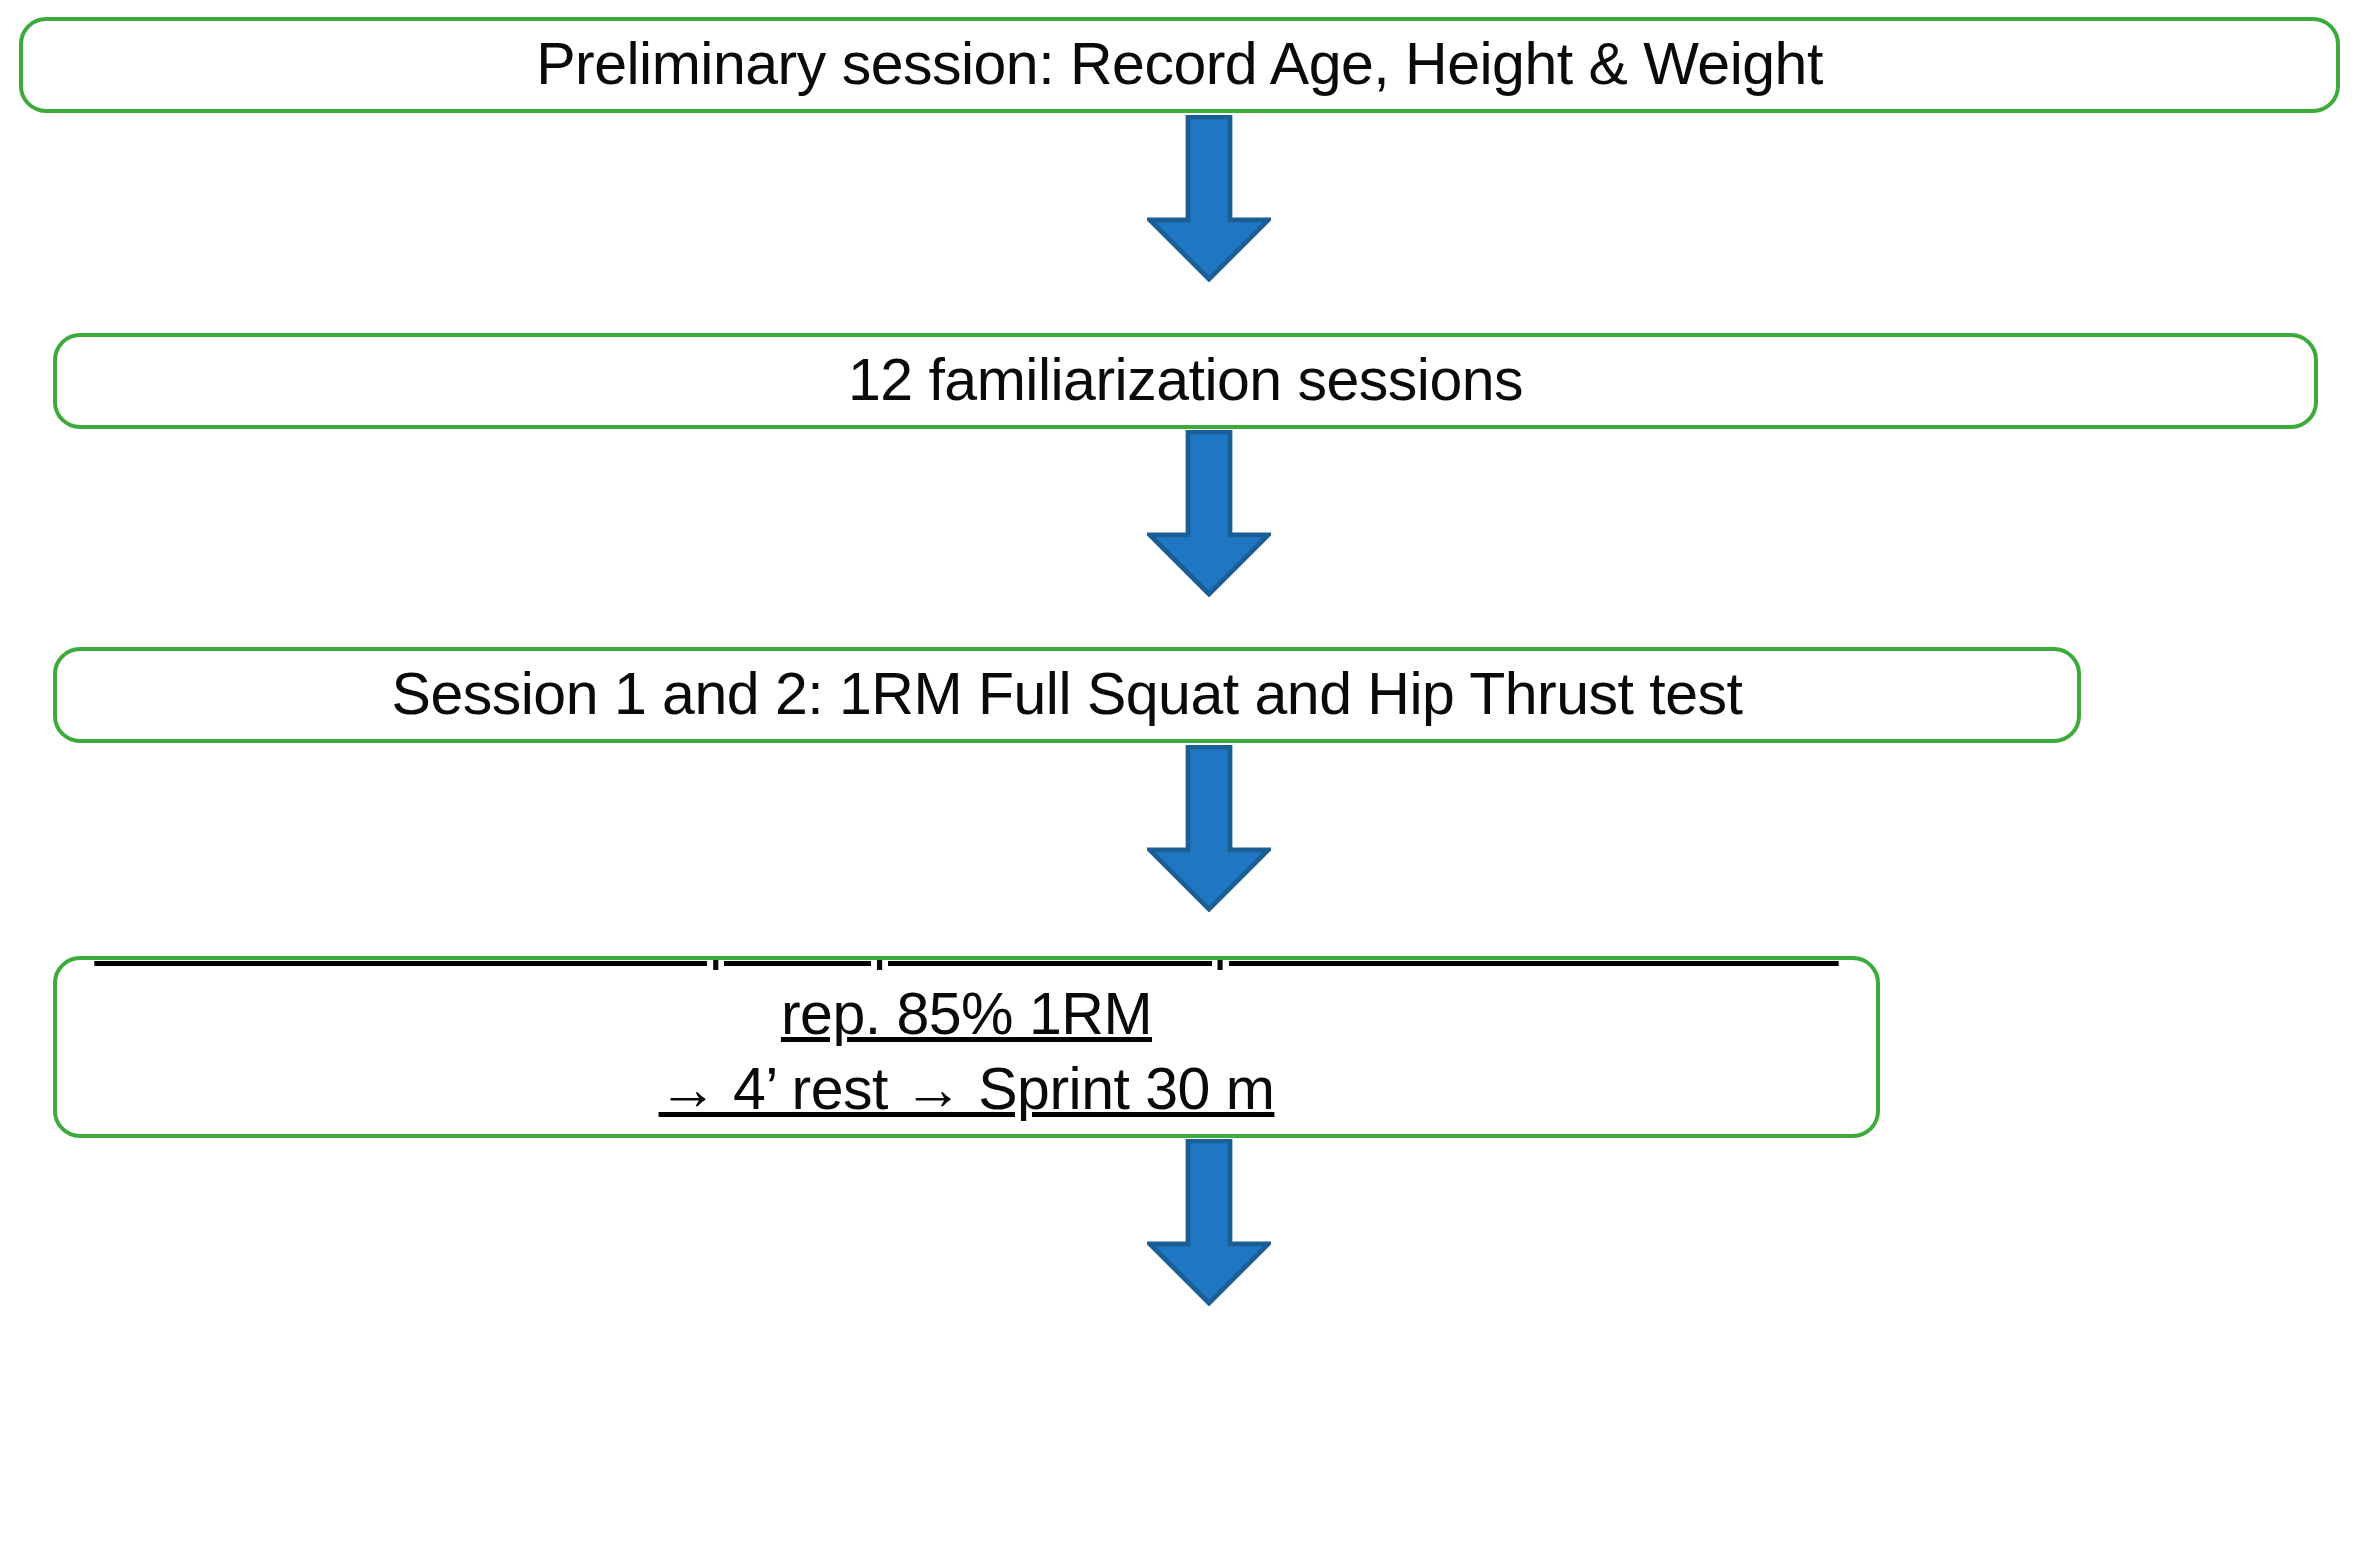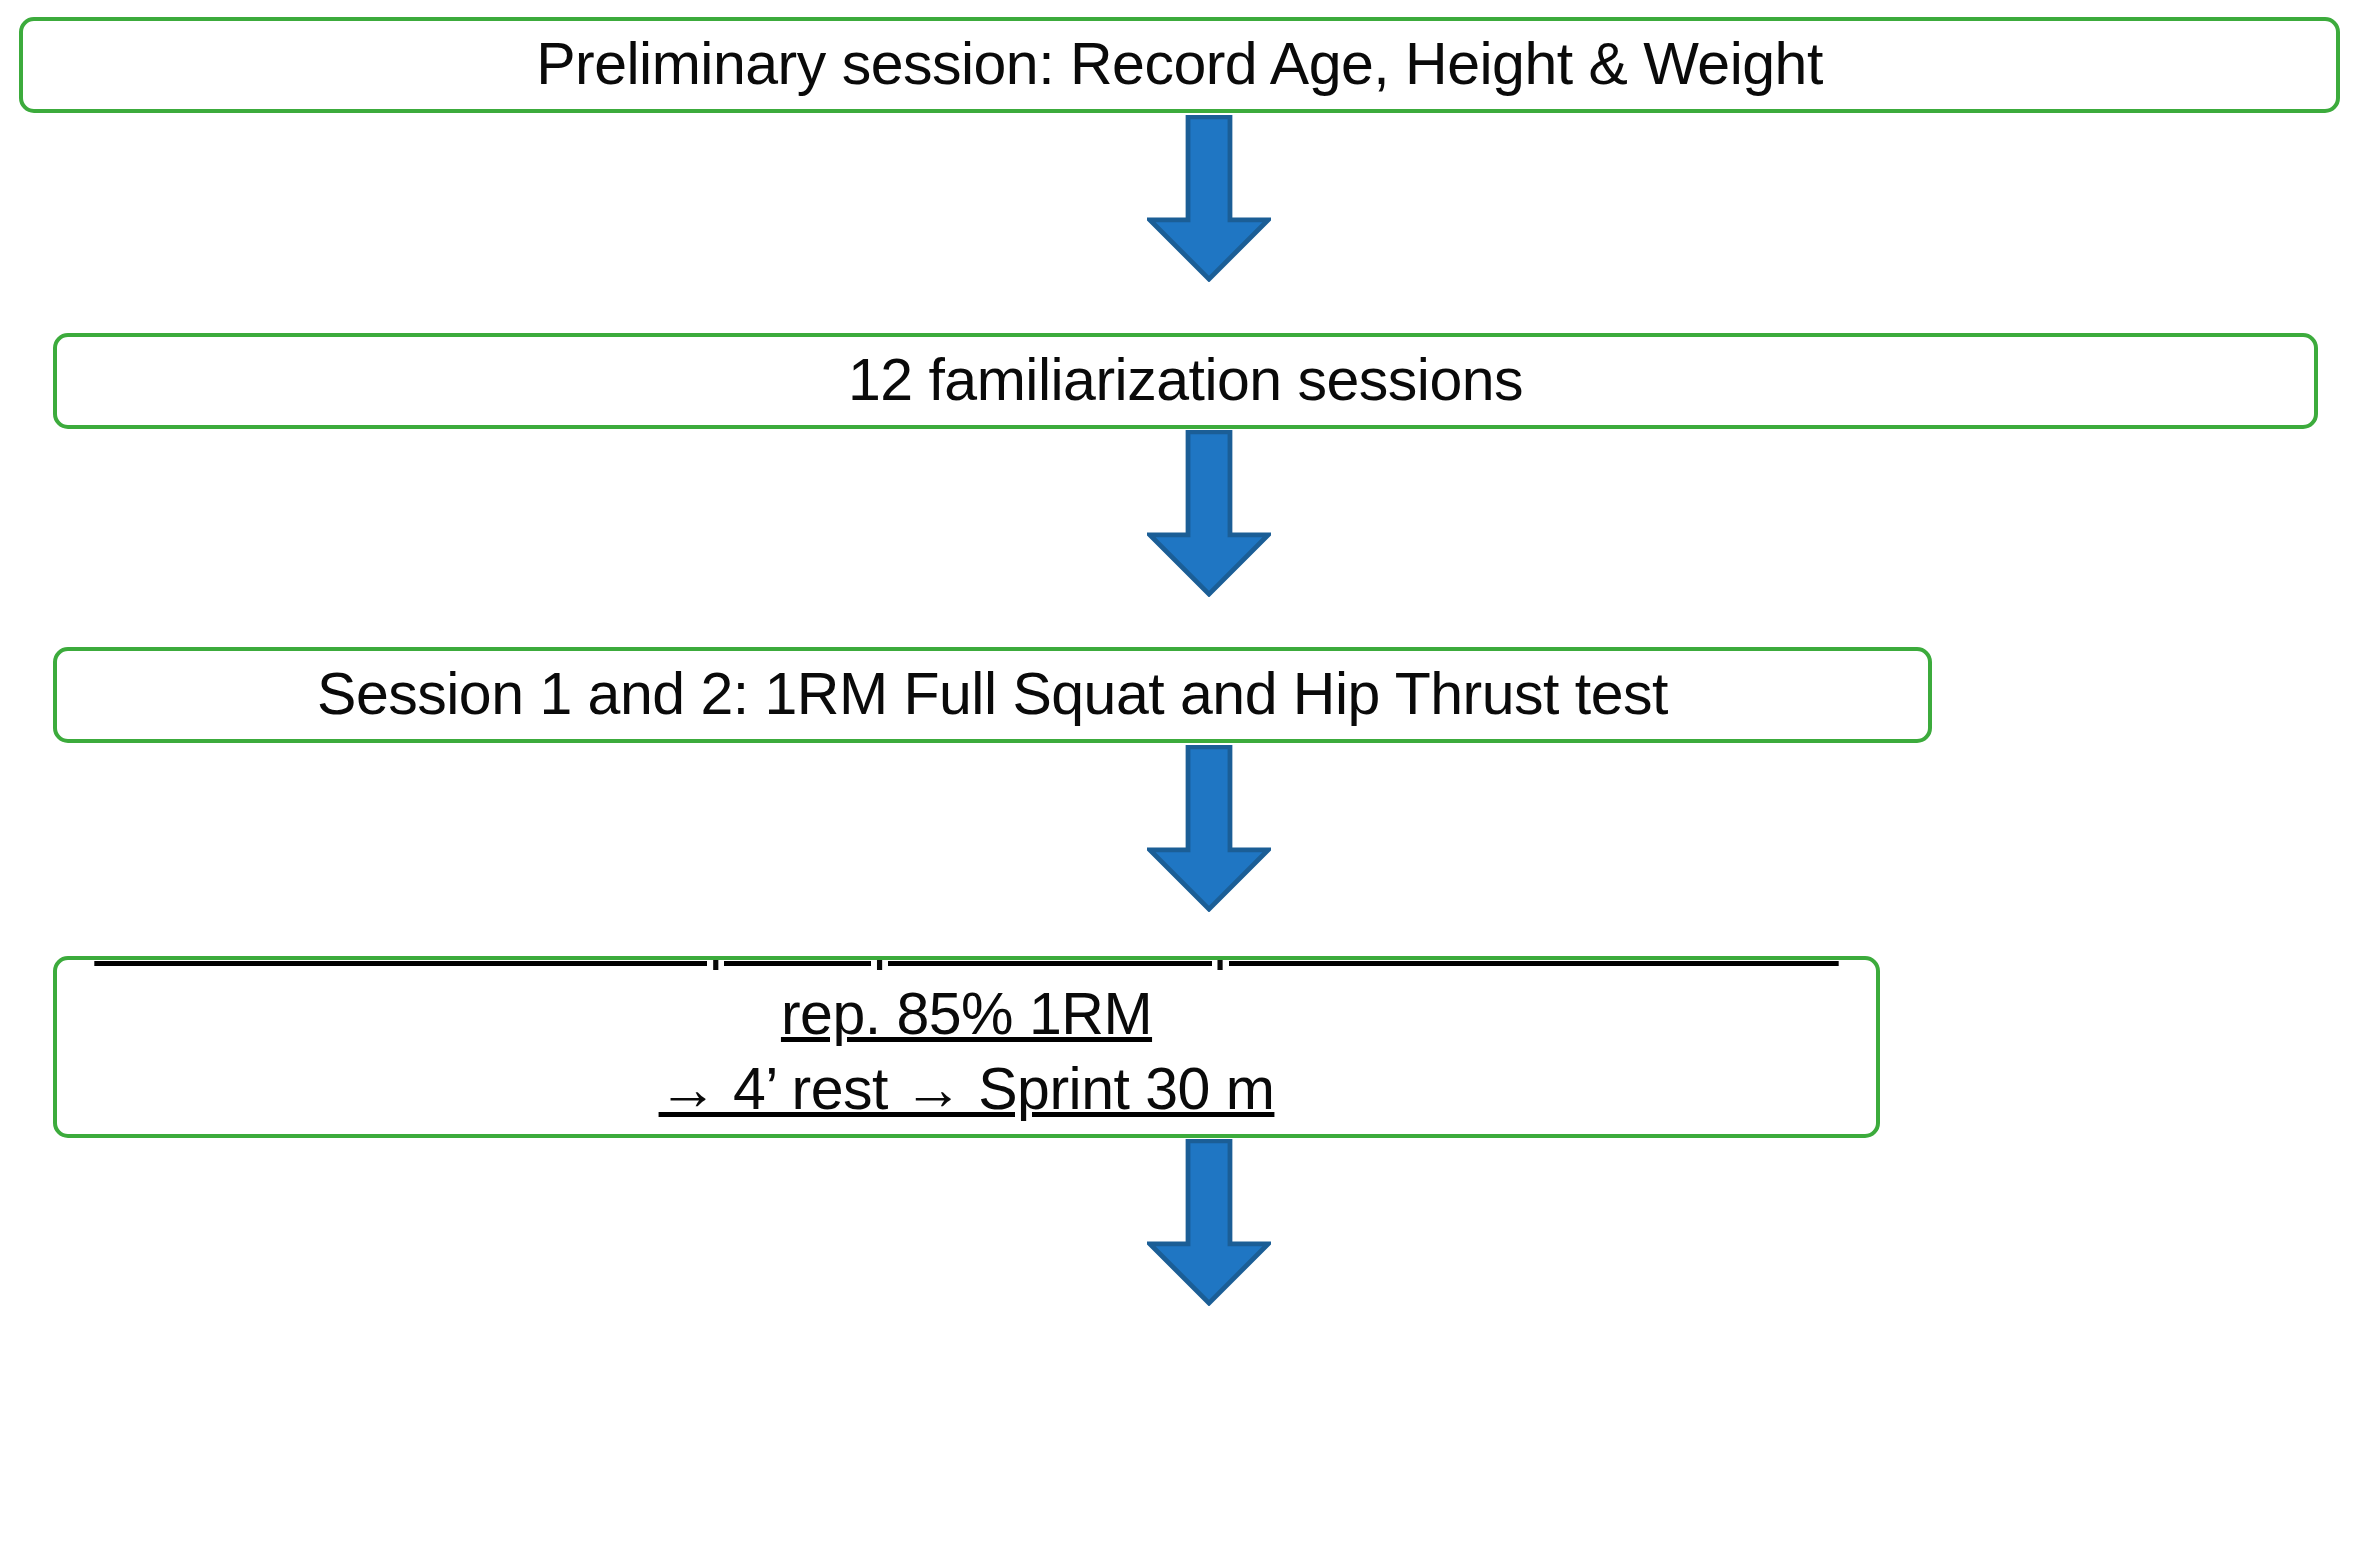--- a/index.html
+++ b/index.html
@@ -13,21 +13,21 @@
     height: 1561px;
     background: #ffffff;
     font-family: "Liberation Sans", sans-serif;
     overflow: hidden;
   }
 
   .node {
     position: absolute;
     box-sizing: border-box;
     border: 4.8px solid #3cab3c;
-    border-radius: 15px;
+    border-radius: 27px;
     background: #ffffff;
     display: flex;
     align-items: center;
     justify-content: center;
     overflow: hidden;
   }
   .node .label {
     display: block;
     width: 100%;
     text-align: center;
@@ -36,21 +36,21 @@
     font-weight: 400;
     font-size: 59px;
     line-height: 1.28;
     letter-spacing: -0.5px;
     white-space: pre-line;
   }
 
   
   #node-1 { left: 19px;  top: 17px;   width: 2321px; height: 96px; }
   #node-2 { left: 53px;  top: 333px;  width: 2265px; height: 96px; align-items: center; }
-  #node-3 { left: 53px;  top: 647px;  width: 1879px; height: 96px; }
+  #node-3 { left: 53px;  top: 647px;  width: 2028px; height: 96px; }
   #node-4 { left: 53px;  top: 956px; width: 1827px; height: 182px; text-decoration: underline; }
   #node-5 { left: 33px;  top: 1302px; width: 2261px; height: 220px; }
 
   
   #node-4 .label {
     position: relative;
     top: -32.5px;
   }
 
   .arrow {

